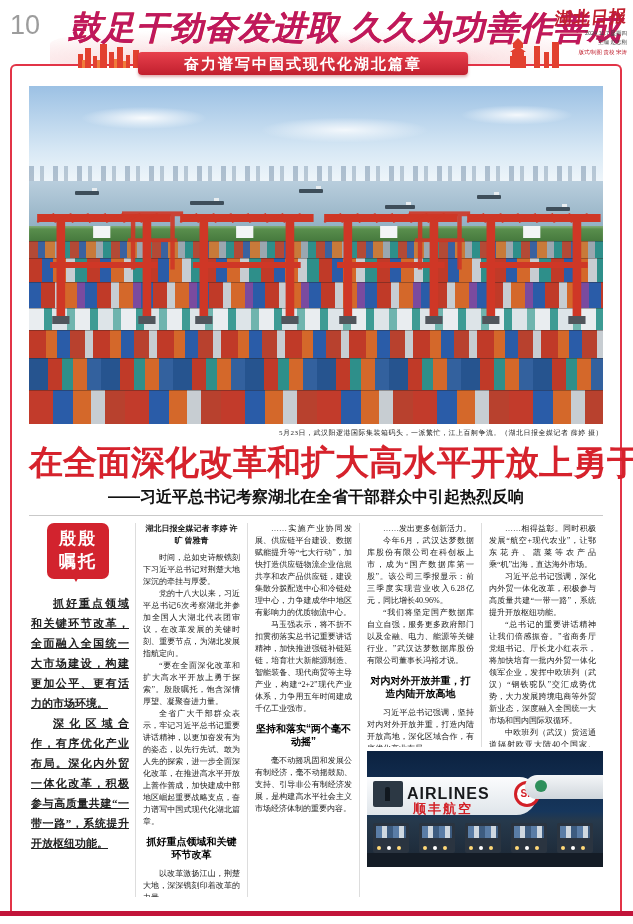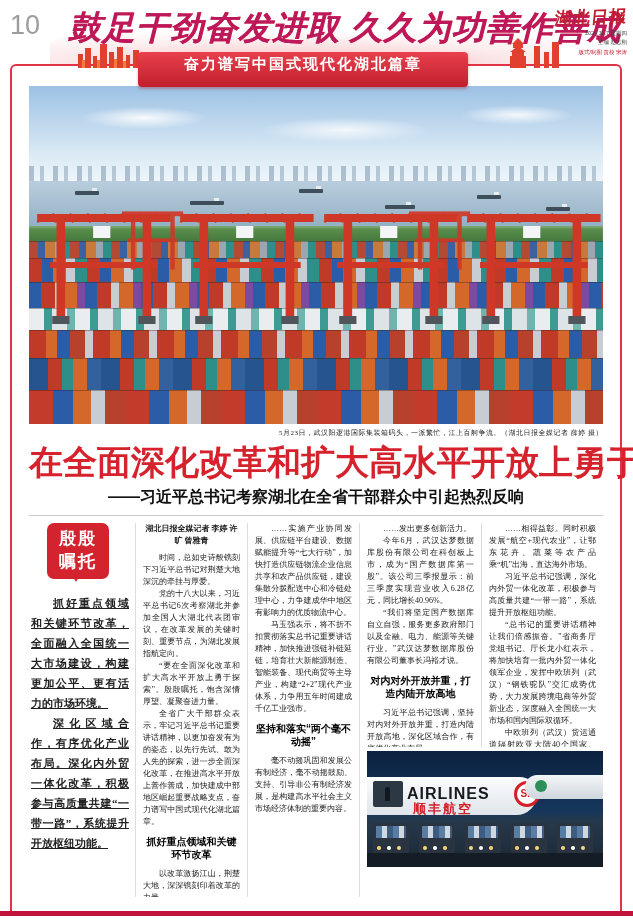--- a/index.html
+++ b/index.html
@@ -10,21 +10,21 @@
   
   .page-num { position:absolute; left:10px; top:10px; font-family:"Liberation Sans",sans-serif;
     font-size:27px; color:#9c9c9c; font-weight:400; }
   .banner { position:absolute; left:68px; top:6px; width:470px; height:58px; text-align:center; }
   .banner::before { content:""; position:absolute; left:-18px; right:-18px; top:18px; height:40px;
     background:radial-gradient(ellipse at 30% 100%, rgba(230,80,90,.25), transparent 60%),
                radial-gradient(ellipse at 70% 100%, rgba(230,80,90,.22), transparent 60%);
     border-radius:50% 50% 0 0; }
   .slogan { position:relative; font-size:33px; font-weight:bold; color:#be185d;
     letter-spacing:1px; font-style:italic; white-space:nowrap; text-shadow:0.5px 0 #d2232e; }
-  .ribbon { position:relative; margin:1px auto 12px; width:330px; height:35px; line-height:23px;
+  .ribbon { position:relative; margin:1px auto 12px; width:330px; height:23px; line-height:23px;
     background:linear-gradient(#e8404c,#c11f2e); border-radius:4px; color:#fff;
     font-family:"Liberation Sans",sans-serif; font-weight:bold; font-size:15px; letter-spacing:2px;
     box-shadow:0 2px 3px rgba(160,20,30,.35); z-index:3; }
   .skyline { position:absolute; z-index:2; bottom:-4px; }
   .skyline.left { left:8px; } .skyline.right { right:-26px; }
   .masthead { position:absolute; right:6px; top:6px; width:78px; text-align:right; z-index:4; }
   .mast-logo { font-size:17px; font-weight:bold; color:#c0202e; transform:skewX(-8deg) rotate(-2deg);
     letter-spacing:1px; white-space:nowrap; }
   .mast-line { font-size:5.5px; color:#444; line-height:1.7; font-family:"Liberation Sans",sans-serif; }
   .mast-line.red { color:#c0202e; }

